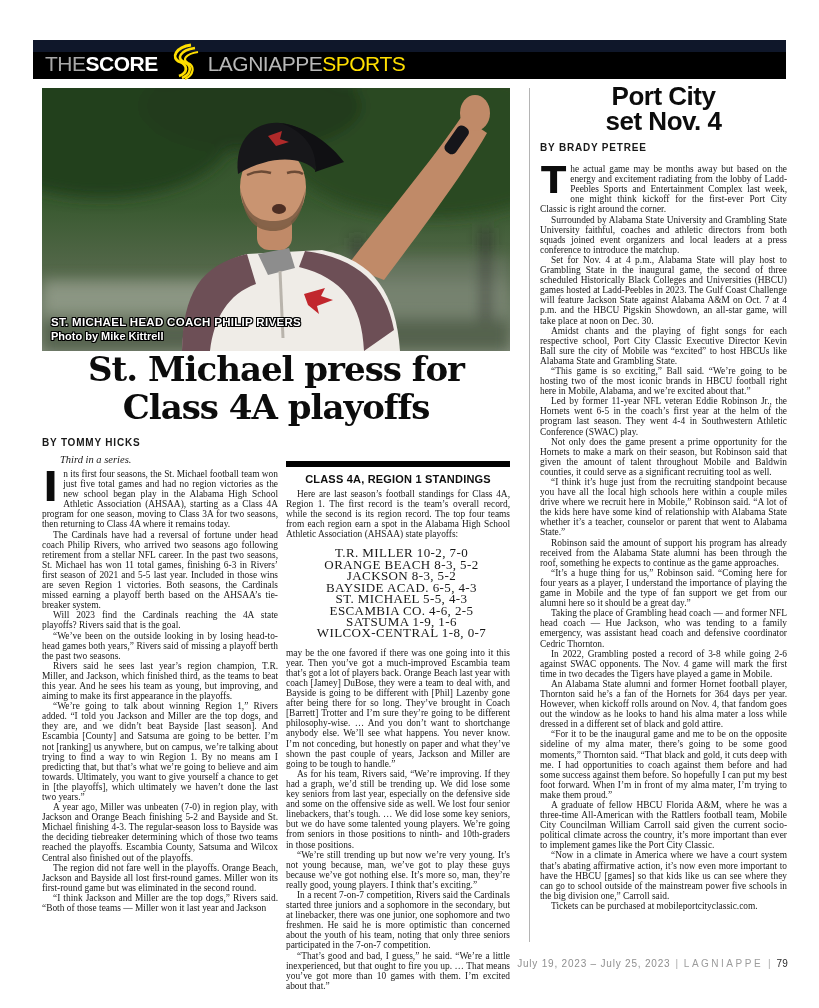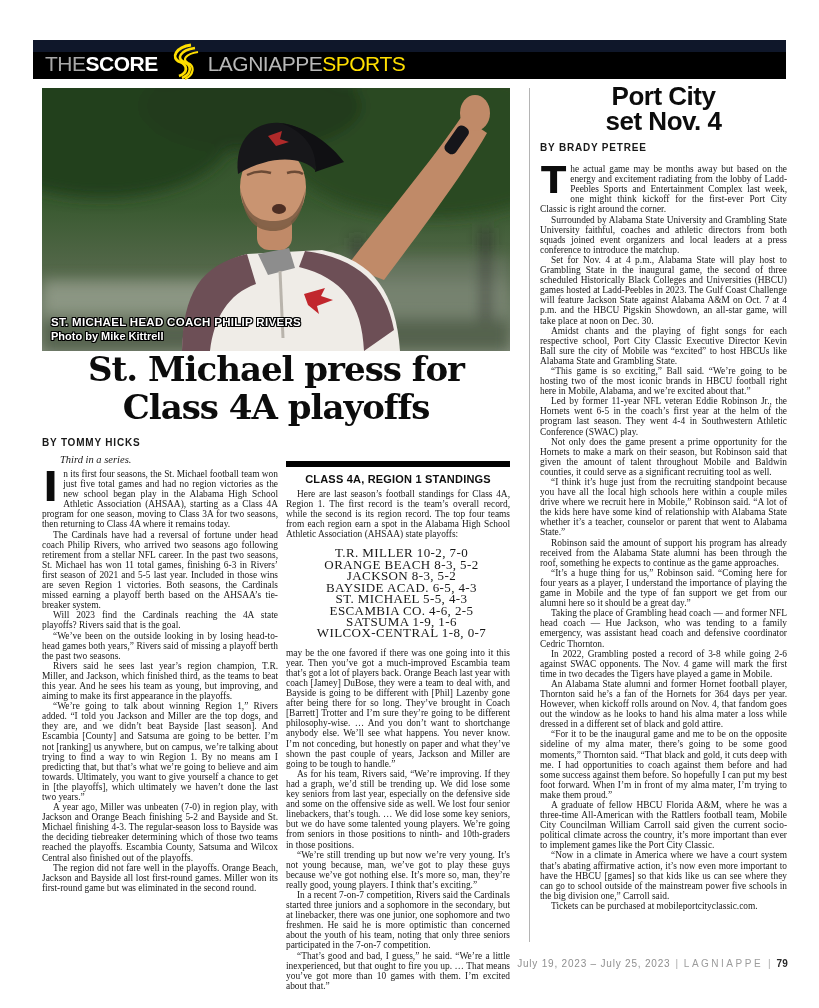--- a/index.html
+++ b/index.html
@@ -66,21 +66,21 @@
   .side-headline { margin:0 0 9px 0; text-align:center; font-family:Liberation Sans, sans-serif; font-weight:700;
                    font-size:26px; line-height:25px; letter-spacing:-0.5px; color:#0c0c0c; }
   .side-headline span { display:block; }
   .side-byline { margin:0 0 11px 0; }
 
   
   .pagefoot { position:absolute; right:31px; top:958px; font-family:"Liberation Sans", sans-serif;
               font-size:10px; color:#8f8f8f; letter-spacing:0.8px; white-space:nowrap; }
   .f-sep { margin:0 5px; color:#ababab; }
   .f-brand { letter-spacing:2.5px; color:#9c9c9c; }
-  .f-page { font-weight:700; color:#2a2a2a; letter-spacing:0.2px; }
+  .f-page { font-weight:400; color:#2a2a2a; letter-spacing:0.2px; }
 </style>
 </head>
 <body>
 
 <div class="page">
 
   <header class="banner">
     <div class="banner-band"></div>
     <div class="banner-row">
       <span class="b-the">THE</span>
@@ -157,20 +157,21 @@
   <section class="col col1">
     <p class="lead"><span class="dropcap">I</span><span>n its first four seasons, the St. Michael football team won just five total games and had no region victories as the new school began play in the Alabama High School Athletic Association (AHSAA), starting as a Class 4A program for one season, moving to Class 3A for two seasons, then returning to Class 4A where it remains today.</span></p>
     <div>
         <p class="body-p">The Cardinals have had a reversal of fortune under head coach Philip Rivers, who arrived two seasons ago following retirement from a stellar NFL career. In the past two seasons, St. Michael has won 11 total games, finishing 6-3 in Rivers’ first season of 2021 and 5-5 last year. Included in those wins are seven Region 1 victories. Both seasons, the Cardinals missed earning a playoff berth based on the AHSAA’s tie-breaker system.</p>
         <p class="body-p">Will 2023 find the Cardinals reaching the 4A state playoffs? Rivers said that is the goal.</p>
         <p class="body-p">“We’ve been on the outside looking in by losing head-to-head games both years,” Rivers said of missing a playoff berth the past two seasons.</p>
         <p class="body-p">Rivers said he sees last year’s region champion, T.R. Miller, and Jackson, which finished third, as the teams to beat this year. And he sees his team as young, but improving, and aiming to make its first appearance in the playoffs.</p>
         <p class="body-p">“We’re going to talk about winning Region 1,” Rivers added. “I told you Jackson and Miller are the top dogs, and they are, and we didn’t beat Bayside [last season]. And Escambia [County] and Satsuma are going to be better. I’m not [ranking] us anywhere, but on campus, we’re talking about trying to find a way to win Region 1. By no means am I predicting that, but that’s what we’re going to believe and aim towards. Ultimately, you want to give yourself a chance to get in [the playoffs], which ultimately we haven’t done the last two years.”</p>
         <p class="body-p">A year ago, Miller was unbeaten (7-0) in region play, with Jackson and Orange Beach finishing 5-2 and Bayside and St. Michael finishing 4-3. The regular-season loss to Bayside was the deciding tiebreaker determining which of those two teams reached the playoffs. Escambia County, Satsuma and Wilcox Central also finished out of the playoffs.</p>
         <p class="body-p">The region did not fare well in the playoffs. Orange Beach, Jackson and Bayside all lost first-round games. Miller won its first-round game but was eliminated in the second round.</p>
+        <p class="body-p">“I think Jackson and Miller are the top dogs,” Rivers said. “Both of those teams — Miller won it last year and Jackson</p>
       </div>
   </section>
 
   <section class="col col2">
     <div class="standings">
       <div class="stand-bar"></div>
       <div class="stand-title">CLASS 4A, REGION 1 STANDINGS</div>
       <p class="stand-intro">Here are last season’s football standings for Class 4A, Region 1. The first record is the team’s overall record, while the second is its region record. The top four teams from each region earn a spot in the Alabama High School Athletic Association (AHSAA) state playoffs:</p>
       <div class="stand-rows">
           <div class="stand-row">T.R. MILLER 10-2, 7-0</div>

